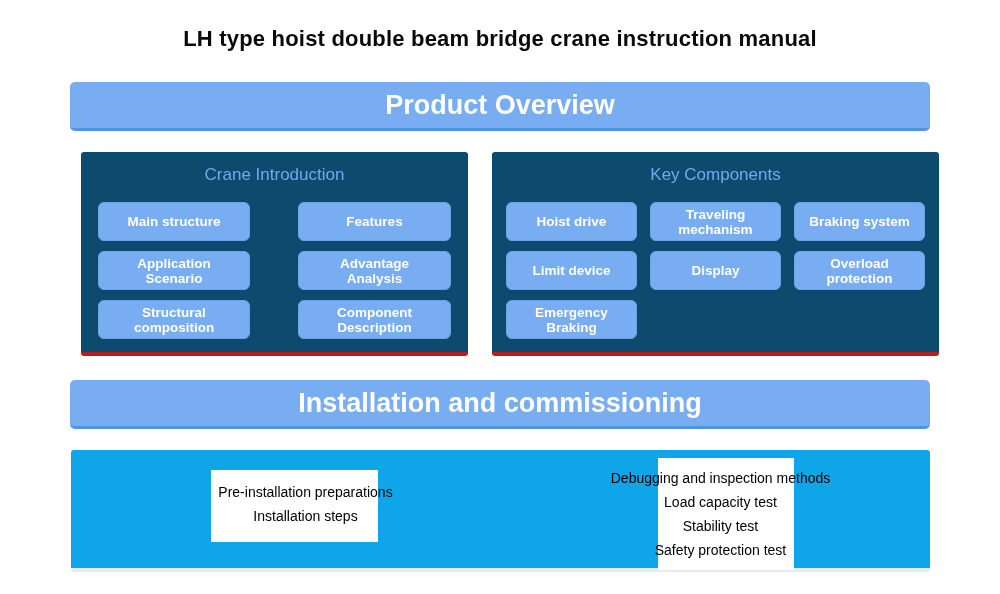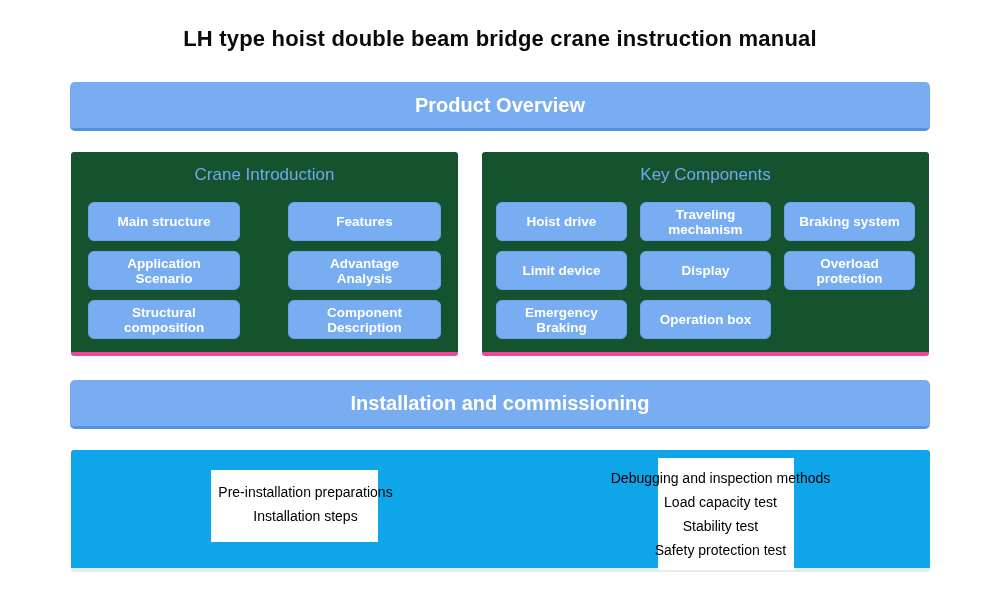--- a/index.html
+++ b/index.html
@@ -8,27 +8,27 @@
     font-family:"Liberation Sans", sans-serif;overflow:hidden;
   }
   .page-title{
     position:absolute;left:0;top:26px;width:1000px;text-align:center;
     font-size:22px;font-weight:bold;color:#0a0a0a;letter-spacing:0.2px;
   }
   .banner{
     position:absolute;left:70px;width:860px;height:49px;box-sizing:border-box;
     background:#78adf2;border-bottom:3px solid #5492e4;border-radius:5px;
     display:flex;align-items:center;justify-content:center;
-    color:#ffffff;font-size:20px;font-weight:bold;
+    color:#ffffff;font-size:27px;font-weight:bold;
   }
   .banner.one{top:82px;}
   .banner.two{top:380px;}
   .panel{
     position:absolute;top:152px;height:200px;box-sizing:content-box;
-    background:#14532d;border-bottom:4px solid #ec4899;border-radius:3px;
+    background:#0c4a6e;border-bottom:4px solid #b91c1c;border-radius:3px;margin-left:10px;
   }
   .panel.left{left:71px;width:387px;}
   .panel.right{left:482px;width:447px;}
   .panel-title{
     margin-top:13px;height:20px;line-height:20px;text-align:center;
     color:#70a9f0;font-size:17px;font-weight:400;
   }
   .grid{
     display:grid;justify-content:center;margin-top:17px;row-gap:10px;
   }
@@ -82,21 +82,20 @@
 <div class="panel right">
   <div class="panel-title">Key Components</div>
   <div class="grid cols3">
     <div class="chip">Hoist drive</div>
     <div class="chip">Traveling mechanism</div>
     <div class="chip">Braking system</div>
     <div class="chip">Limit device</div>
     <div class="chip">Display</div>
     <div class="chip">Overload protection</div>
     <div class="chip">Emergency Braking</div>
-    <div class="chip">Operation box</div>
   </div>
 </div>
 
 <div class="banner two">
   <span>Installation and commissioning</span>
 </div>
 
 <div class="bottom-panel left">
   <div class="backdrop bl"></div>
   <div class="text-lines bl">

